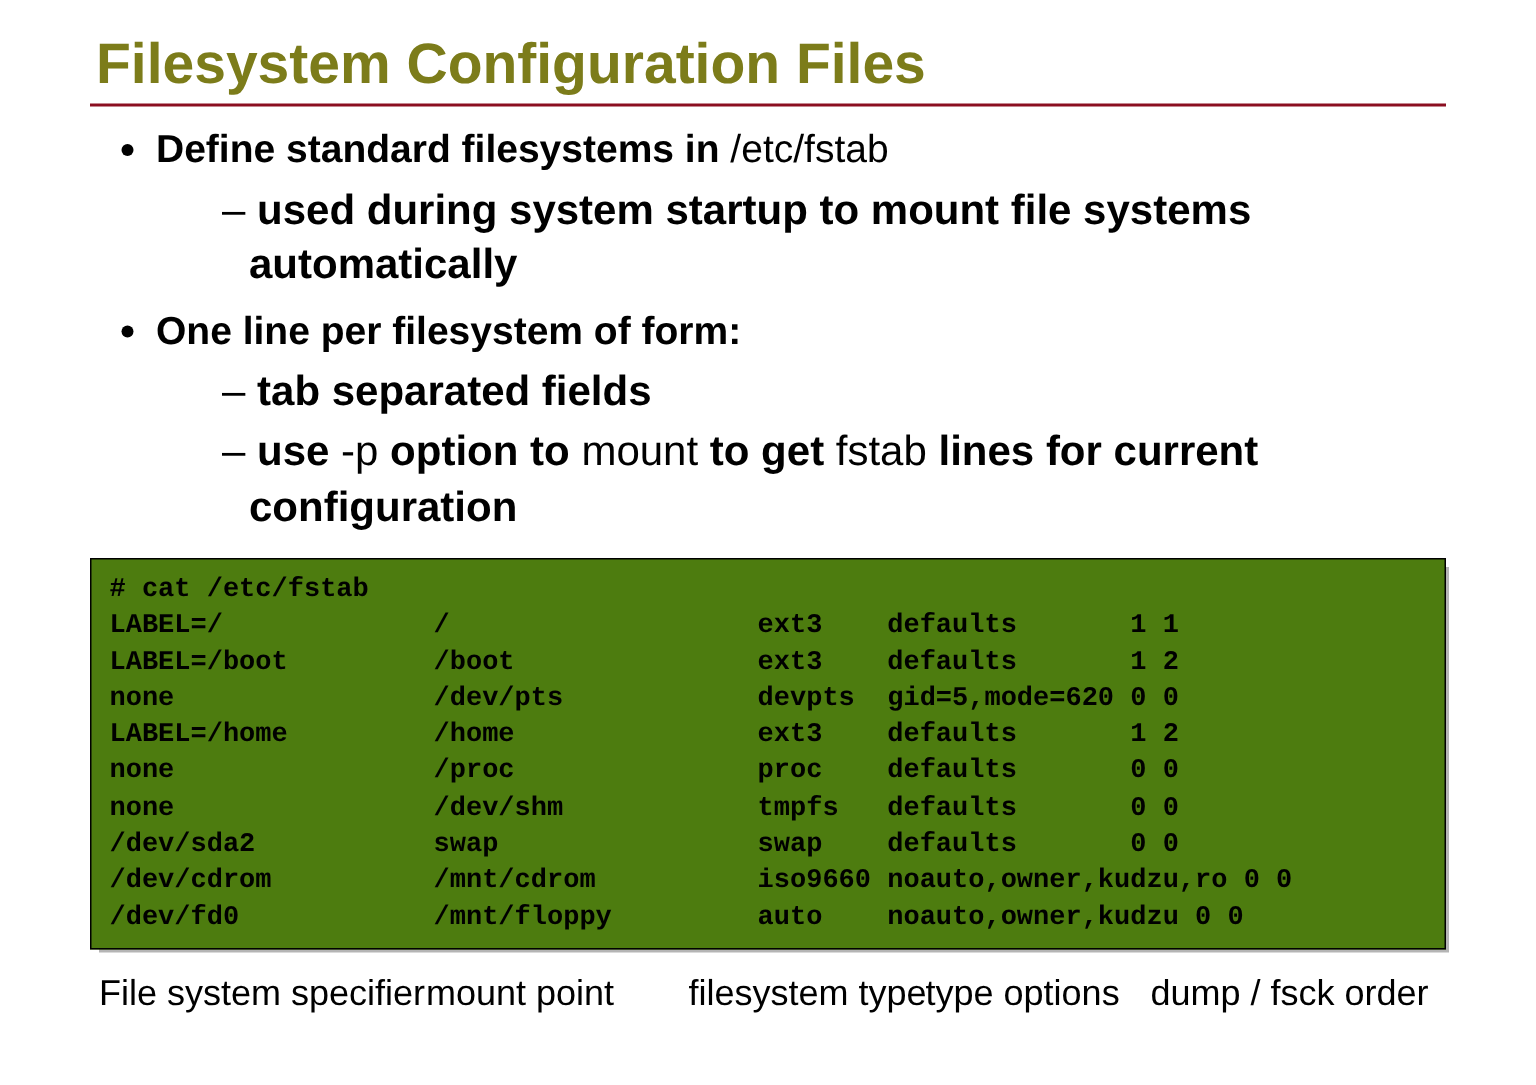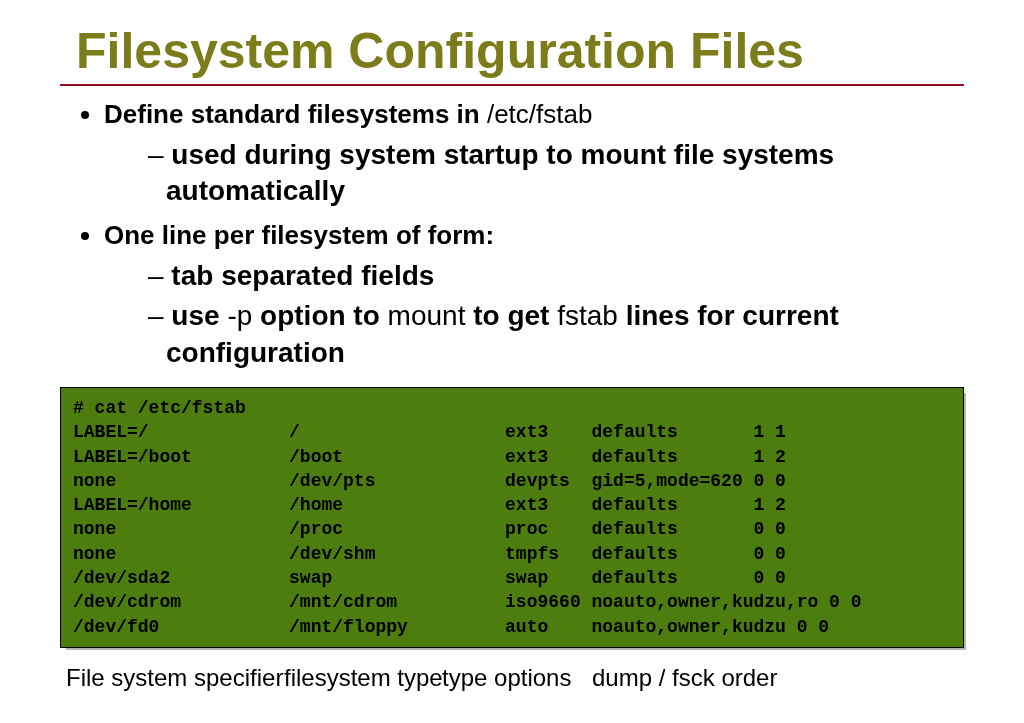--- a/index.html
+++ b/index.html
@@ -7,24 +7,24 @@
     margin: 0; padding: 0;
     width: 1024px; height: 723px;
     background: #ffffff;
     font-family: Arial, Helvetica, sans-serif;
     color: #000;
   }
   .slide {
     padding: 22px 60px 30px 60px;
   }
   .title {
-    font-size: 50px;
+    font-size: 38px;
     font-weight: bold;
     color: #7c7c1a; 
-    margin: 0 0 4px 12px;
+    margin: 0 0 4px 0;
     padding-left: 4px;
   }
   .rule {
     height: 0;
     border-top: 2px solid #8b0e20;
     margin: 2px 0 12px 0;
   }
   ul.lvl1 {
     margin: 4px 0 0 0;
     padding-left: 44px;
@@ -113,18 +113,19 @@
 LABEL=/home         /home               ext3    defaults       1 2
 none                /proc               proc    defaults       0 0
 none                /dev/shm            tmpfs   defaults       0 0
 /dev/sda2           swap                swap    defaults       0 0
 /dev/cdrom          /mnt/cdrom          iso9660 noauto,owner,kudzu,ro 0 0
 /dev/fd0            /mnt/floppy         auto    noauto,owner,kudzu 0 0</div>
   </div>
 
   <div class="caption-row">
     <span style="width:218px">File system specifier</span>
+    <span style="width:175px">mount point</span>
     <span style="width:158px">filesystem type</span>
     <span style="width:150px">type options</span>
     <span>dump / fsck order</span>
   </div>
 
 </div>
 
 </body></html>

